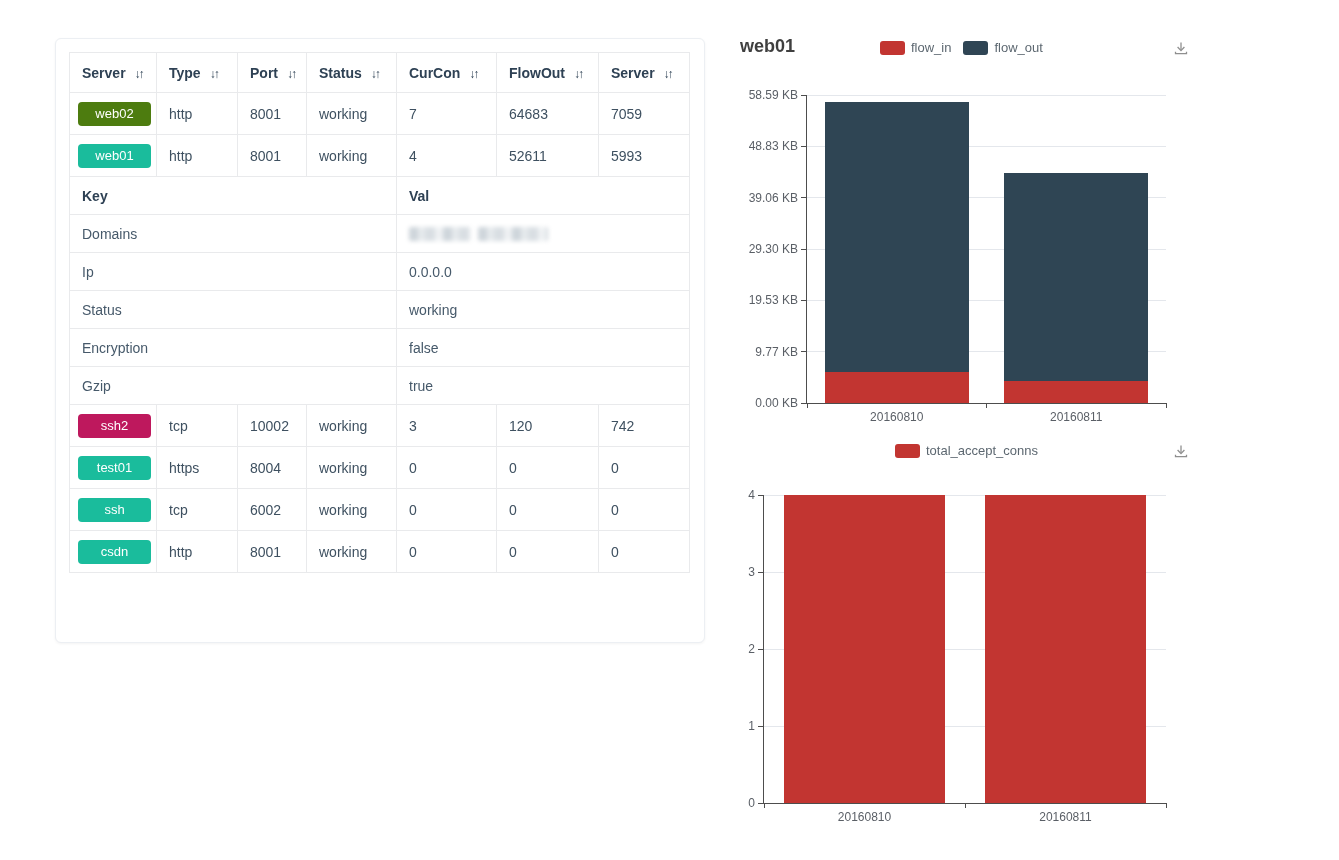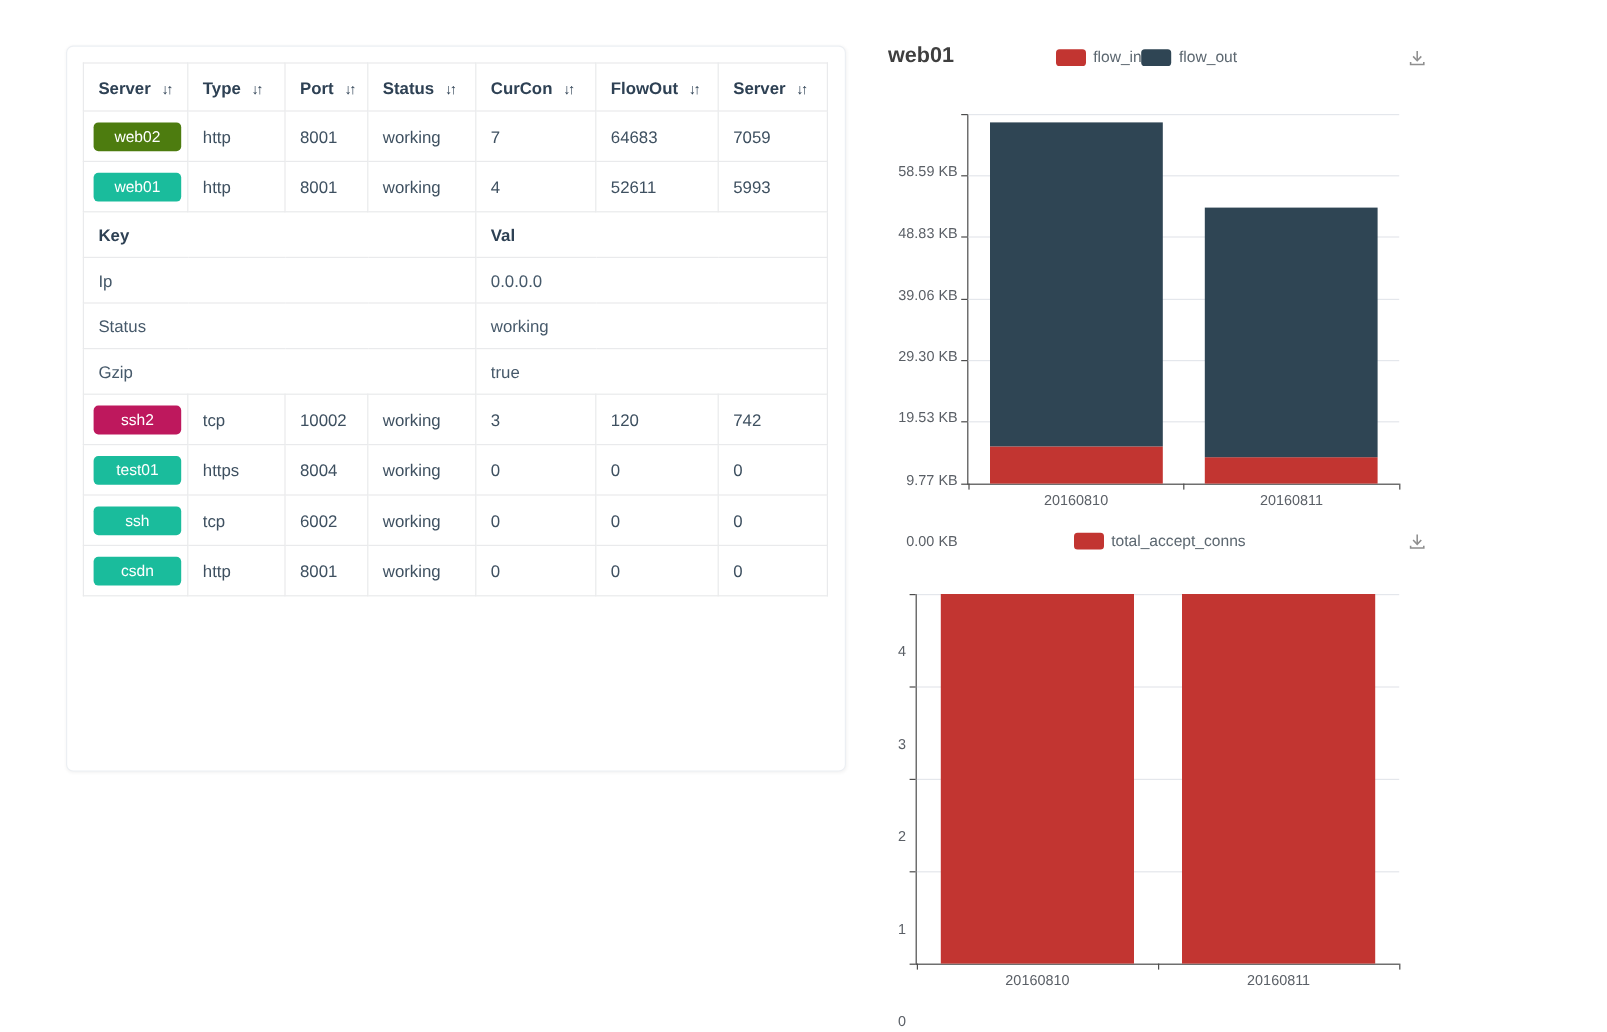--- a/index.html
+++ b/index.html
@@ -27,30 +27,30 @@
     text-align:center;border-radius:4px;color:#fff;font-size:13px;
   }
   .srv-cell{padding-left:8px !important;}
   .sort{font-size:12px;letter-spacing:-2px;margin-left:9px;color:#2e4154;display:inline-block;}
   .redacted-wrap{display:flex;gap:7px;align-items:center;}
   .redacted{height:14px;border-radius:2px;filter:blur(2px);opacity:.5;
     background:repeating-linear-gradient(90deg,#9fadb8 0 9px,#cdd5db 9px 16px,#b4bfc8 16px 26px,#dfe4e8 26px 34px);}
   
   .chart{position:absolute;}
   .chart-title{position:absolute;left:5px;top:6px;font-size:18px;font-weight:bold;color:#3f3f3f;}
-  .legend{position:absolute;display:flex;align-items:center;}
+  .legend{position:absolute;display:flex;gap:12px;align-items:center;}
   .legend-item{display:flex;align-items:center;gap:6px;cursor:pointer;}
   .swatch{width:25px;height:14px;border-radius:3px;display:inline-block;}
   .legend-label{font-size:13px;color:#5c6770;}
   .dl-icon{position:absolute;cursor:pointer;}
   .plot{position:absolute;border-left:1px solid #4d4d4d;border-bottom:1px solid #4d4d4d;}
   .gridline{position:absolute;height:1px;background:#e4e7ec;}
   .ytick{position:absolute;width:5px;height:1px;background:#4d4d4d;left:-6px;}
   .xtick{position:absolute;width:1px;height:5px;background:#4d4d4d;}
-  .ylabel{position:absolute;font-size:12px;color:#5a5f66;transform:translate(-100%,-50%);left:-9px;white-space:nowrap;margin-top:48px;}
+  .ylabel{position:absolute;font-size:12px;color:#5a5f66;transform:translate(-100%,-50%);left:-9px;white-space:nowrap;}
   .xlabel{position:absolute;font-size:12px;color:#5a5f66;transform:translateX(-50%);white-space:nowrap;}
   .bar-seg{position:absolute;}
 </style>
 </head>
 <body>
 
 <div class="card">
   <table class="srv">
     <colgroup>
       <col style="width:87px">
@@ -89,26 +89,39 @@
       <td class="data-row-cell">4</td>
       <td class="data-row-cell">52611</td>
       <td class="data-row-cell">5993</td>
     </tr>
 
     <tr>
       <td class="kv-head" colspan="4">Key</td>
       <td class="kv-head" colspan="3">Val</td>
     </tr>
     <tr>
+      <td class="kv-cell" colspan="4">Domains</td>
+      <td class="kv-cell" colspan="3">
+        <span class="redacted-wrap">
+              <span class="redacted" style="width:62px"></span>
+              <span class="redacted" style="width:70px"></span>
+            </span>
+      </td>
+    </tr>
+    <tr>
       <td class="kv-cell" colspan="4">Ip</td>
       <td class="kv-cell" colspan="3">0.0.0.0</td>
     </tr>
     <tr>
       <td class="kv-cell" colspan="4">Status</td>
       <td class="kv-cell" colspan="3">working</td>
+    </tr>
+    <tr>
+      <td class="kv-cell" colspan="4">Encryption</td>
+      <td class="kv-cell" colspan="3">false</td>
     </tr>
     <tr>
       <td class="kv-cell" colspan="4">Gzip</td>
       <td class="kv-cell" colspan="3">true</td>
     </tr>
 
     <tr>
       <td class="data-row-cell srv-cell"><span class="badge" style="background:#be185d">ssh2</span></td>
       <td class="data-row-cell">tcp</td>
       <td class="data-row-cell">10002</td>

